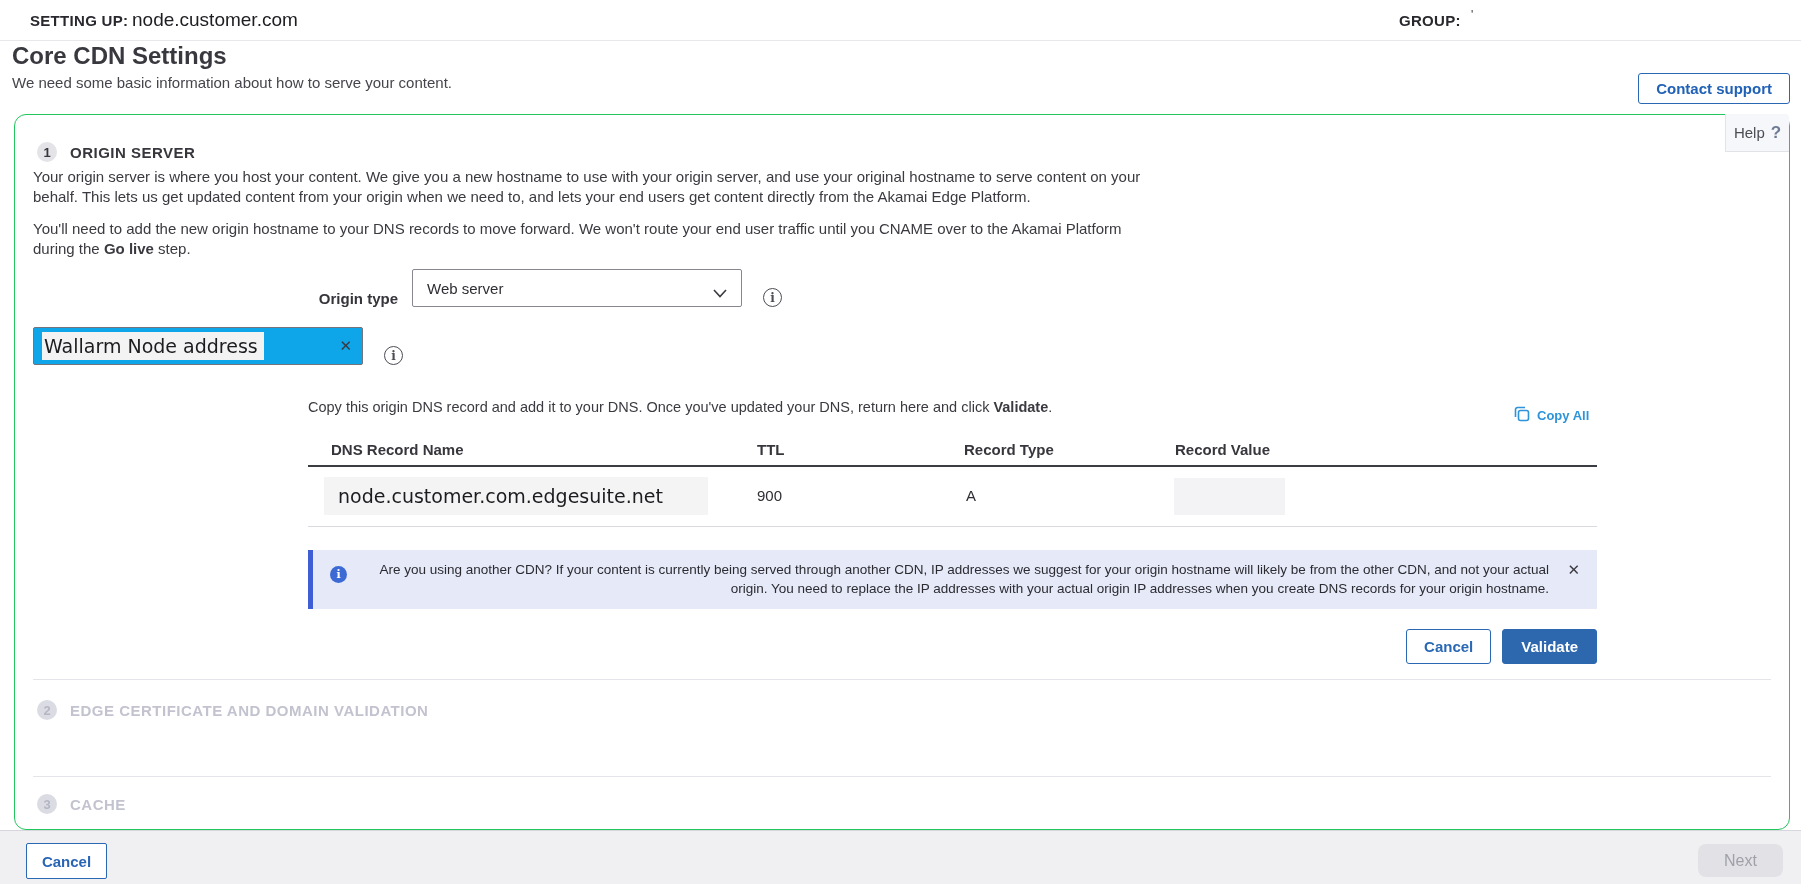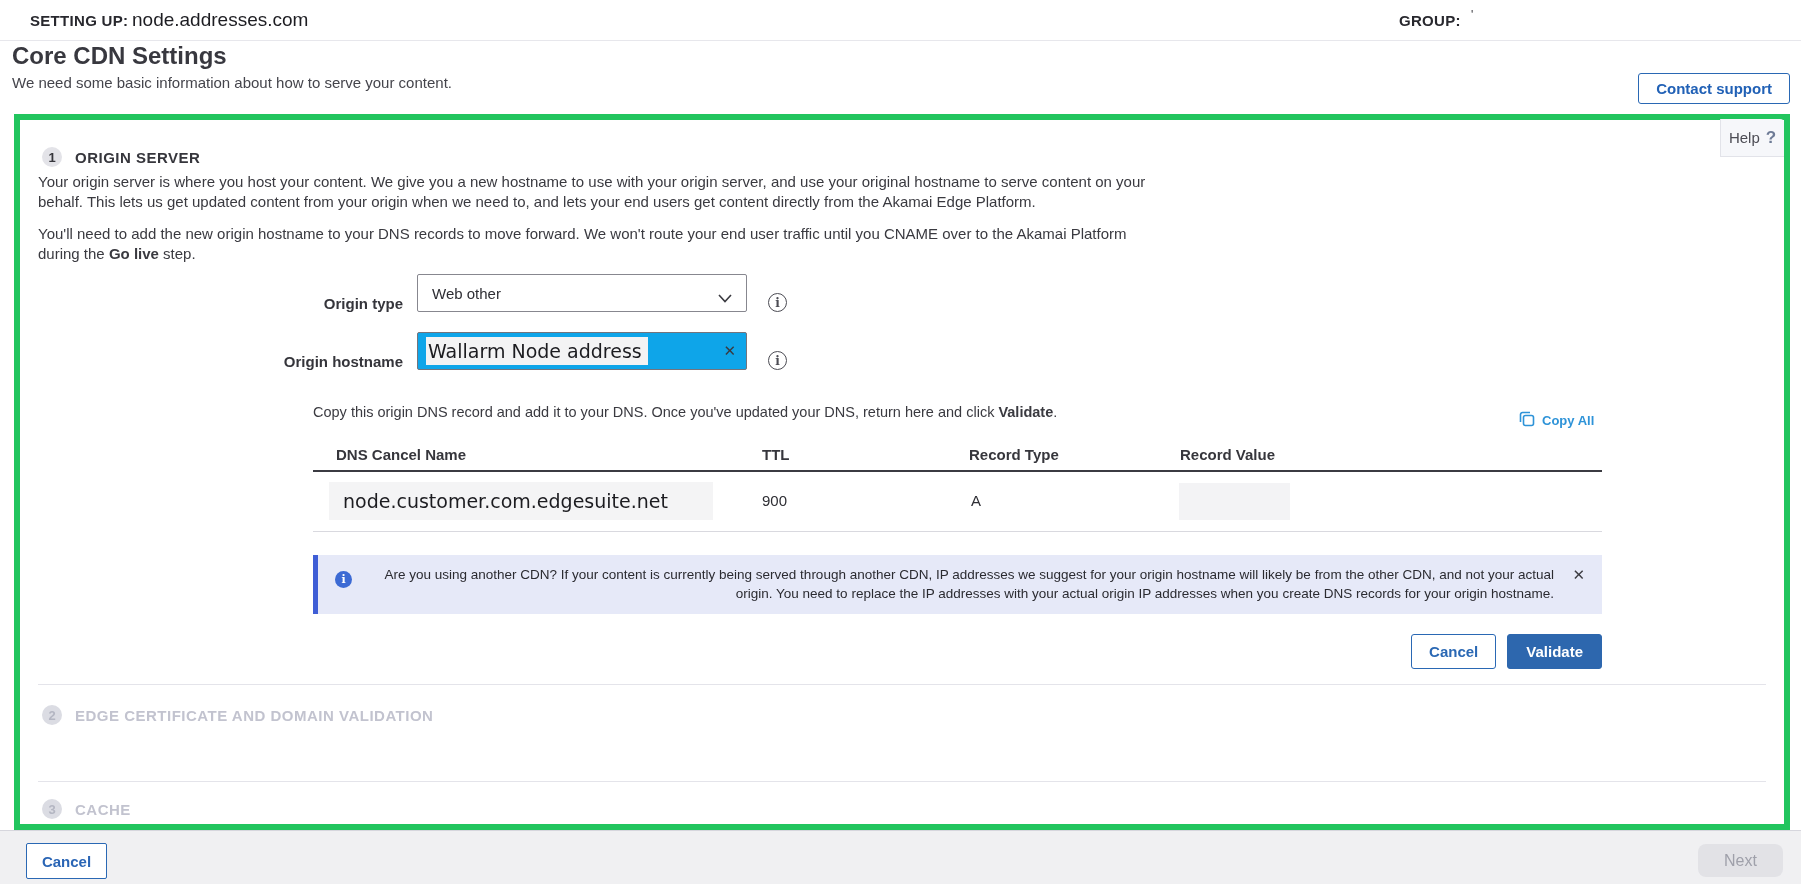--- a/index.html
+++ b/index.html
@@ -18,21 +18,21 @@
 
   
   .page-title { position:absolute; left:12px; top:42px; font-size:24px; font-weight:bold; color:#38383f; }
   .page-subtitle { position:absolute; left:12px; top:74px; font-size:15px; color:#45454c; }
   .contact-btn { position:absolute; right:11px; top:73px; height:31px; padding:0 17px;
             background:#fff; border:1px solid #2a68b4; border-radius:3px; color:#2161b6;
             font-size:15px; font-weight:bold; line-height:29px; cursor:pointer; }
 
   
   .card { position:absolute; left:14px; top:114px; width:1776px; height:716px; background:#fff;
-          border:6px solid #22c55e; border-radius:0; }
+          border:1px solid #22c55e; border-radius:12px; }
   .help-tab { position:absolute; right:0; top:-1px; width:64px; height:38px; background:#f6f7fa;
           border-left:1px solid #e2e3e9; border-bottom:1px solid #e2e3e9; border-top-right-radius:4px;
           display:flex; align-items:center; justify-content:center; gap:6px; cursor:pointer; }
   .help-tab .help-word { font-size:15px; color:#4c4c54; }
   .help-tab .help-q { font-size:17px; color:#6e7b96; font-weight:bold; }
 
   .sec-head { position:absolute; display:flex; align-items:center; gap:13px; }
   .sec-num { width:20px; height:20px; border-radius:50%; background:#e3e3e8; color:#36363c;
              font-size:13px; font-weight:bold; display:flex; align-items:center; justify-content:center; }
   .sec-title { font-size:15px; font-weight:bold; color:#36363c; letter-spacing:.5px; }
@@ -101,21 +101,21 @@
             display:flex; align-items:center; justify-content:center; cursor:pointer; }
   .footer .next { position:absolute; right:18px; top:13px; width:85px; height:33px; background:#e2e2e6;
             border:none; border-radius:8px; color:#9fa0aa; font-size:16px;
             display:flex; align-items:center; justify-content:center; }
 </style>
 </head>
 <body>
 
 <div class="topbar">
   <span class="setup-label">SETTING UP:</span>
-  <span class="hostname">node.addresses.com</span>
+  <span class="hostname">node.customer.com</span>
   <span class="group-label">GROUP:</span>
   <span class="group-value">'</span>
 </div>
 
 <h1 class="page-title">Core CDN Settings</h1>
 <div class="page-subtitle">We need some basic information about how to serve your content.</div>
 <button class="contact-btn">Contact support</button>
 
 <div class="card">
 
@@ -128,32 +128,31 @@
     <span class="sec-num">1</span>
     <span class="sec-title">ORIGIN SERVER</span>
   </div>
 
   <p class="para" style="top:52px;">Your origin server is where you host your content. We give you a new hostname to use with your origin server, and use your original hostname to serve content on your behalf. This lets us get updated content from your origin when we need to, and lets your end users get content directly from the Akamai Edge Platform.</p>
   <p class="para" style="top:104px;"><span>You'll need to add the new origin hostname to your DNS records to move forward. We won't route your end user traffic until you CNAME over to the Akamai Platform during the </span><b>Go live</b><span> step.</span></p>
 
   <div class="form-row" style="left:18px; top:154px;">
     <label class="form-label">Origin type</label>
     <div class="select-box">
-      <span>Web other</span>
+      <span>Web server</span>
       <span class="chev">
         <svg width="14" height="9" viewBox="0 0 14 9">
             <polyline points="1,1 7,7.5 13,1" fill="none" stroke="#3a3a40" stroke-width="1.6"></polyline>
           </svg>
       </span>
     </div>
     <span class="info-ic">i</span>
   </div>
 
   <div class="form-row" style="left:18px; top:212px;">
-    <label class="form-label">Origin hostname</label>
     <div class="input-box">
       <span class="hl-text">Wallarm Node address</span>
       <span class="clear-x">✕</span>
     </div>
     <span class="info-ic">i</span>
   </div>
 
   <div class="instruction"><span>Copy this origin DNS record and add it to your DNS. Once you've updated your DNS, return here and click </span><b>Validate</b><span>.</span></div>
 
   <div class="copy-all">
@@ -161,21 +160,21 @@
       <svg width="16" height="16" viewBox="0 0 16 16">
           <rect x="4.5" y="4.5" width="10" height="10" rx="2" fill="none" stroke="#2e93d8" stroke-width="1.6"></rect>
           <path d="M11 1.5 H3.5 A2 2 0 0 0 1.5 3.5 V11" fill="none" stroke="#2e93d8" stroke-width="1.6"></path>
         </svg>
     </span>
     <span>Copy All</span>
   </div>
 
   <div class="dns-table">
     <div class="t-headrow">
-      <span class="t-h c1">DNS Cancel Name</span>
+      <span class="t-h c1">DNS Record Name</span>
       <span class="t-h c2">TTL</span>
       <span class="t-h c3">Record Type</span>
       <span class="t-h c4">Record Value</span>
     </div>
     <div class="t-datarow">
       <span class="t-name">node.customer.com.edgesuite.net</span>
       <span class="t-ttl">900</span>
       <span class="t-type">A</span>
       <span class="t-val"></span>
     </div>

